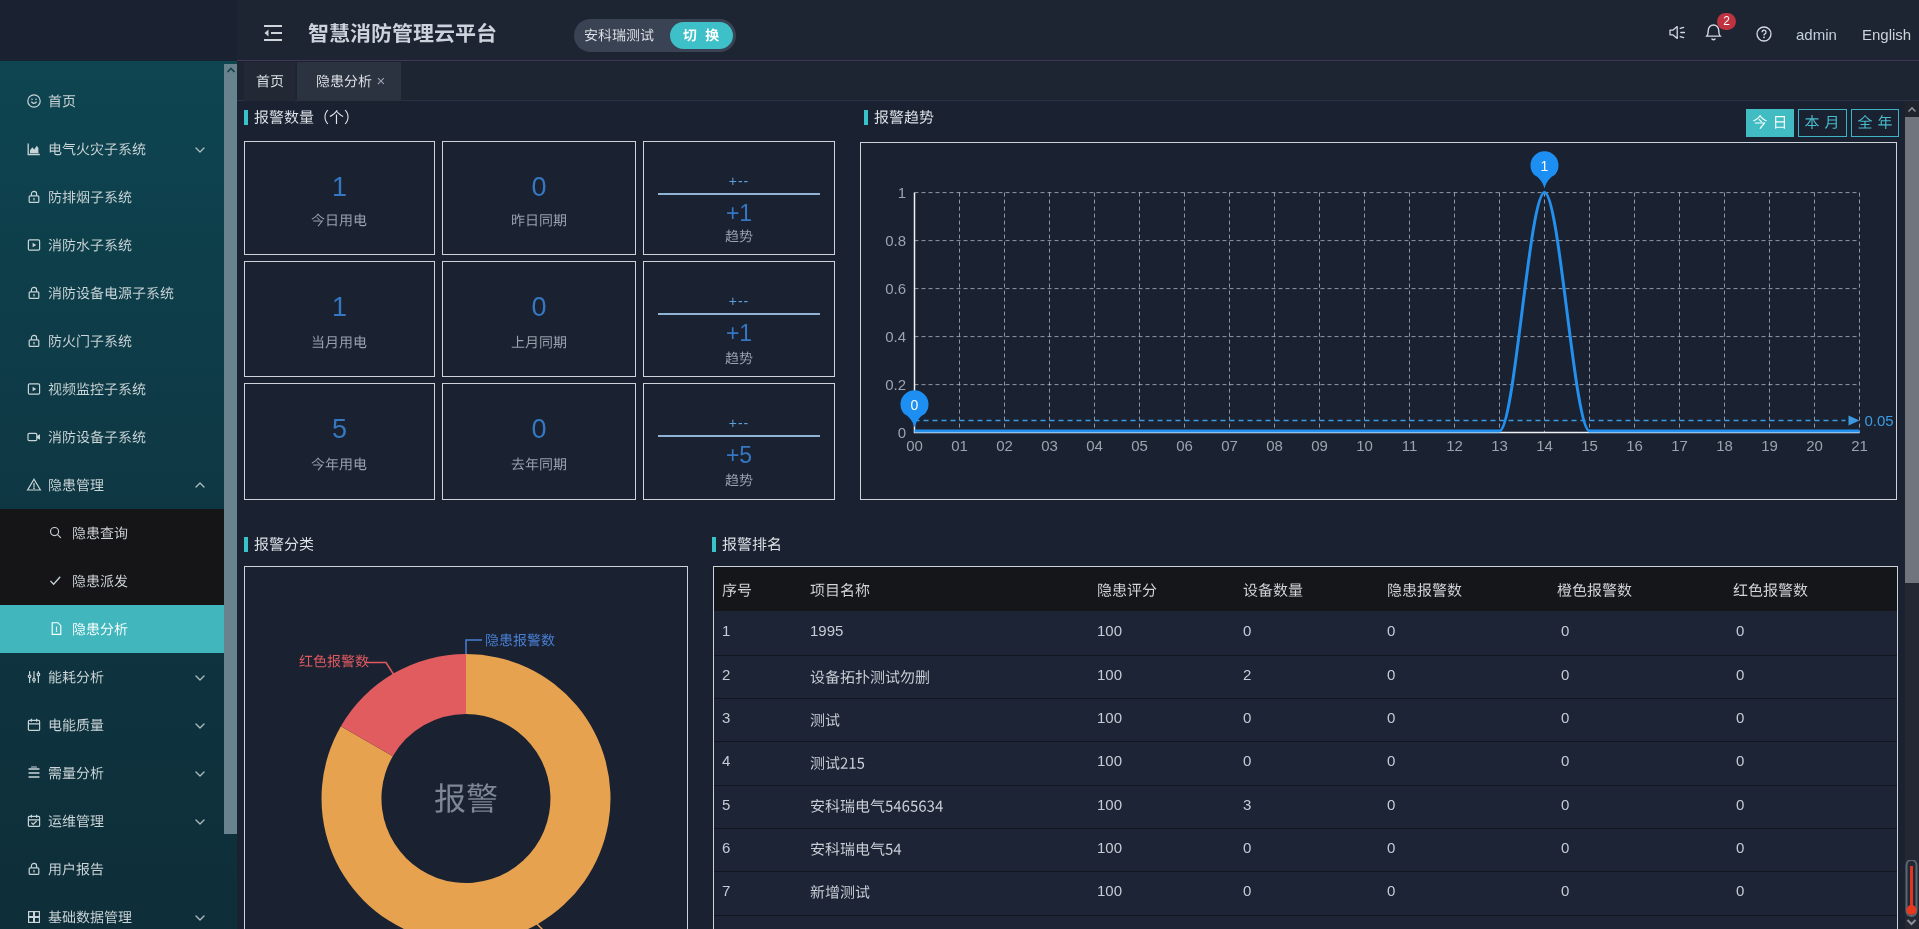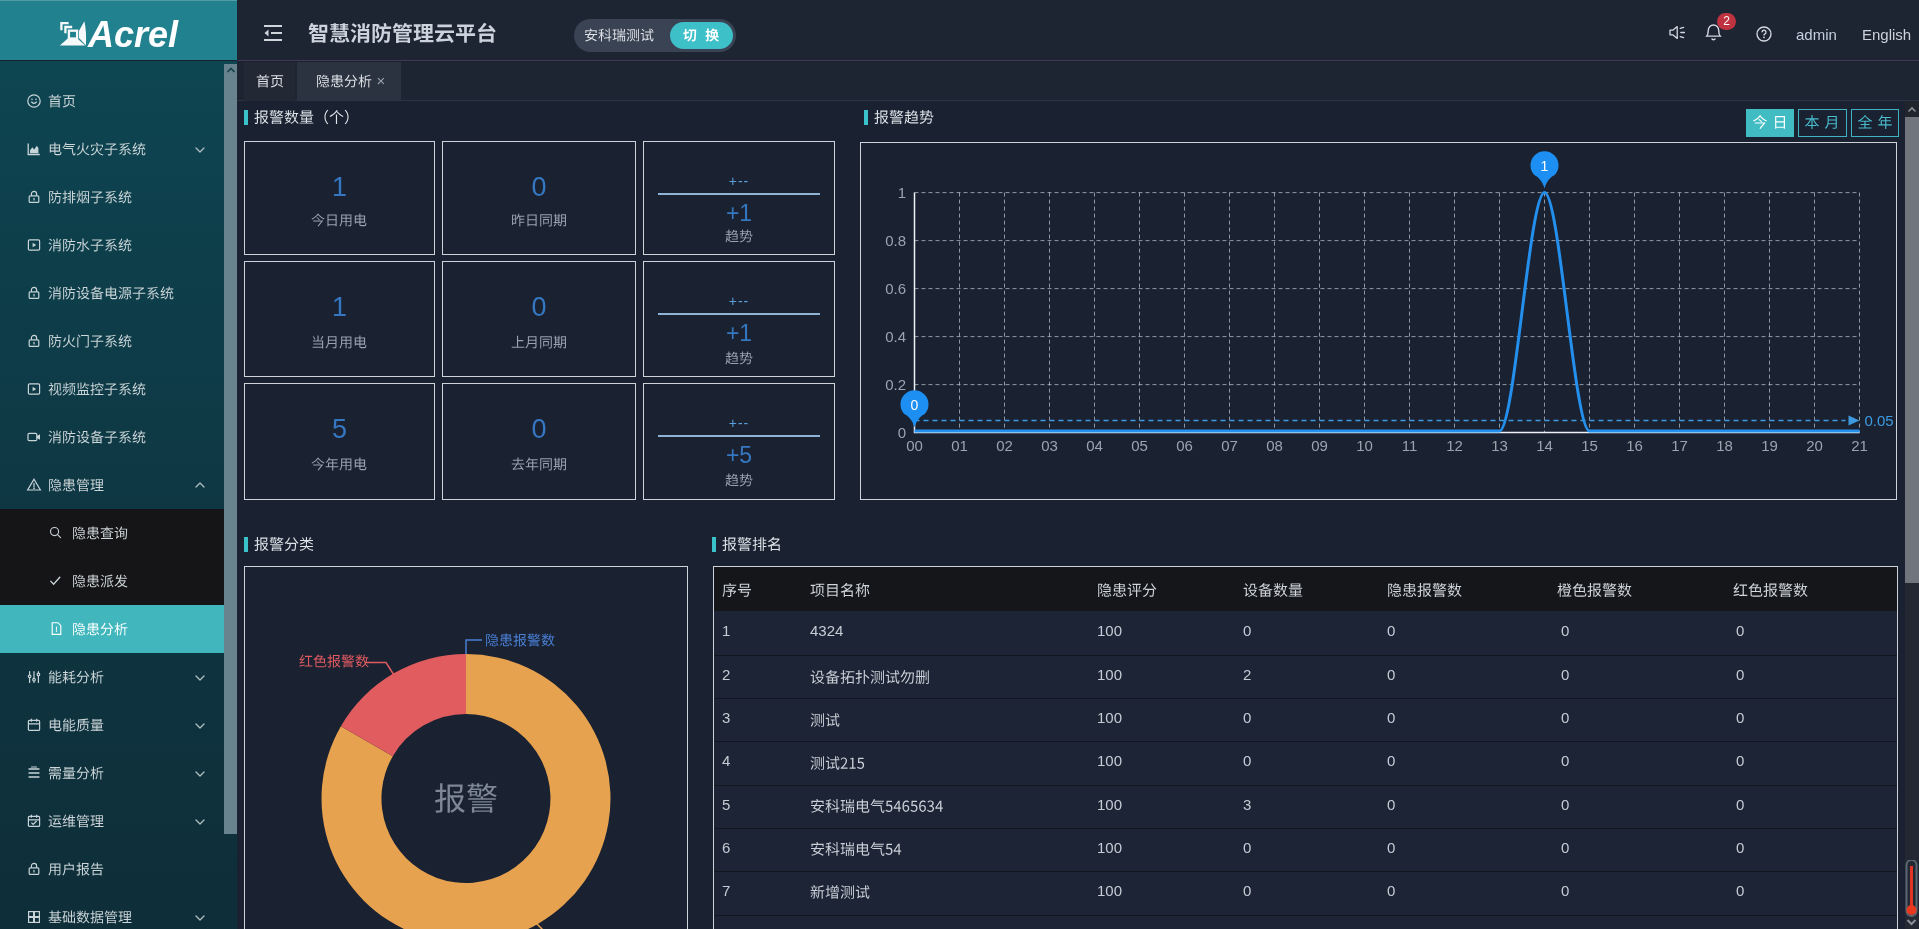--- a/index.html
+++ b/index.html
@@ -51,32 +51,20 @@
     </svg>
     <svg class="hico" style="left:1468px;top:23px" width="17" height="19" viewBox="0 0 17 19" fill="none" stroke="#d5dae2" stroke-width="1.4">
       <path d="M8.5 2a5.2 5.2 0 0 1 5.2 5.2c0 3.4.8 5 1.6 5.9H1.7c.8-.9 1.6-2.5 1.6-5.9A5.2 5.2 0 0 1 8.5 2z"></path>
       <path d="M6.7 15.5a1.9 1.9 0 0 0 3.6 0"></path>
     </svg>
     <svg class="hico" style="left:1519px;top:26px" width="16" height="16" viewBox="0 0 16 16" fill="none" stroke="#d5dae2" stroke-width="1.3">
       <circle cx="8" cy="8" r="7"></circle>
         <path d="M6 6.2a2 2 0 1 1 2.7 1.9c-.5.2-.7.5-.7 1v.4"></path>
         <path d="M8 11.3v.01" stroke-width="1.8" stroke-linecap="round"></path>
     </svg>
-  </div>
-  <div class="abs" id="logo">
-    <svg style="position:absolute;left:59px;top:19px" width="28" height="27" viewBox="0 0 28 27" fill="#f6f9fa">
-      <g fill="none" stroke="#f6f9fa" stroke-width="2.3">
-        <path d="M2.4 10.2 V3.2 H9.6"></path>
-        <path d="M6.4 13.2 V7 H13.2"></path>
-        <rect x="9.9" y="10.7" width="8.2" height="7.8"></rect>
-      </g>
-      <path d="M25.4 1.2 L20 10.8 L20 18 L27 25.6 Q27.5 10 25.4 1.2 z"></path>
-      <path d="M0.8 25.6 L8.8 18.4 L18.4 18.4 L26.2 25.6 z"></path>
-    </svg>
-    <div id="brandtx">Acrel</div>
   </div>
   <div class="abs" id="badge">2</div>
   <div class="abs" id="admin">admin</div>
   <div class="abs" id="english">English</div>
   <div class="abs" id="side">
     <div id="sub"></div>
     <div id="subactive"></div>
     <div id="sthumb"></div>
     <svg style="position:absolute;left:226px;top:5px" width="10" height="8" viewBox="0 0 10 8" fill="none" stroke="#15404a" stroke-width="1.6">
         <path d="M1.5 6l3.5-3.5L8.5 6"></path>
@@ -344,21 +332,21 @@
 <div class="abs cell" style="left:1243px;top:839px">0</div>
 <div class="abs cell" style="left:1387px;top:839px">0</div>
 <div class="abs cell" style="left:1561px;top:839px">0</div>
 <div class="abs cell" style="left:1736px;top:839px">0</div>
 <div class="abs cell" style="left:722px;top:882px">7</div>
 <div class="abs cell" style="left:1097px;top:882px">100</div>
 <div class="abs cell" style="left:1243px;top:882px">0</div>
 <div class="abs cell" style="left:1387px;top:882px">0</div>
 <div class="abs cell" style="left:1561px;top:882px">0</div>
 <div class="abs cell" style="left:1736px;top:882px">0</div>
-<div class="abs cell" style="left:810px;top:622px">4324</div>
+<div class="abs cell" style="left:810px;top:622px">1995</div>
   <div class="abs rowsep" style="top:655px"></div>
 <div class="abs rowsep" style="top:698px"></div>
 <div class="abs rowsep" style="top:741px"></div>
 <div class="abs rowsep" style="top:785px"></div>
 <div class="abs rowsep" style="top:828px"></div>
 <div class="abs rowsep" style="top:871px"></div>
 <div class="abs rowsep" style="top:915px"></div>
   <div class="abs" id="rscroll">
     <div id="rarrow">
         <svg style="position:absolute;left:2px;top:4px" width="10" height="8" viewBox="0 0 10 8" fill="none" stroke="#8b9097" stroke-width="1.6">

